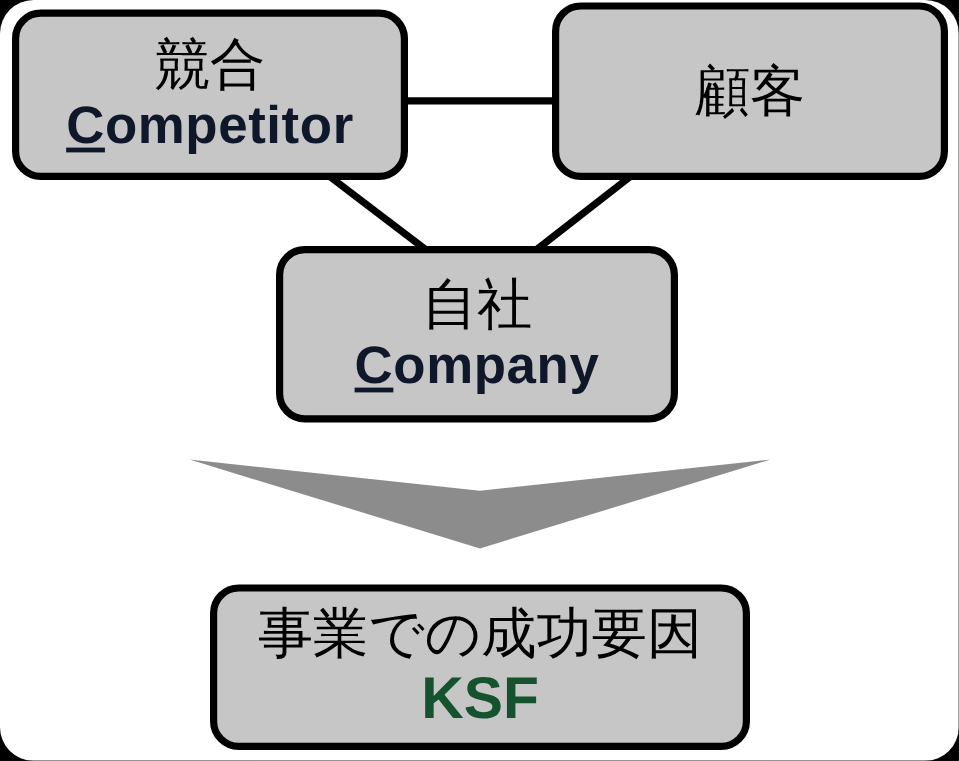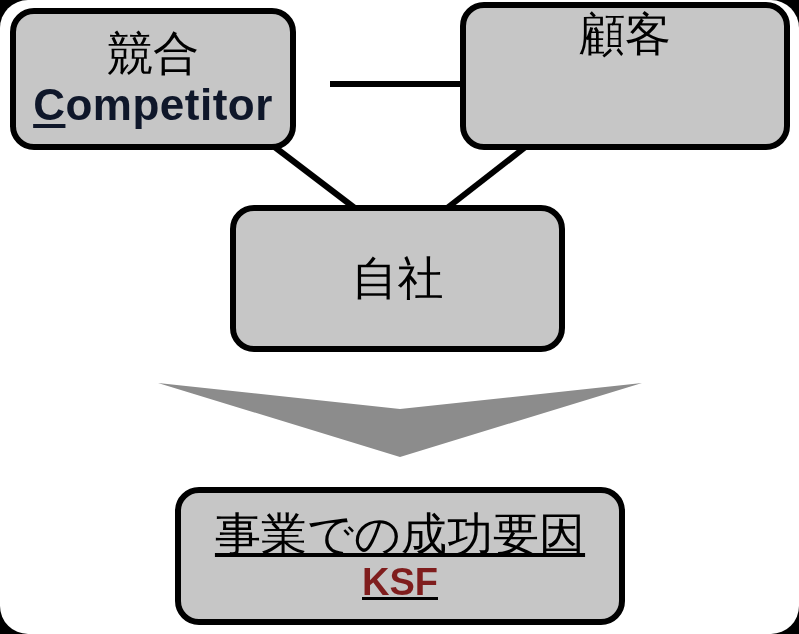--- a/index.html
+++ b/index.html
@@ -46,28 +46,28 @@
     color: #0f172a;
     white-space: nowrap;
     letter-spacing: 0.5px;
   }
   .en .first-letter {
     text-decoration: underline;
     text-decoration-thickness: 4px;
     text-underline-offset: 4px;
   }
   .ksf-en {
-    font-size: 38px;
+    font-size: 49px;
     font-weight: 700;
-    color: #7f1d1d;
+    color: #14532d;
   }
-  #box-competitor { left: 10px;  top: 8px;   width: 286px; height: 142px; }
-  #box-customer   { left: 460px; top: 2px;   width: 330px; height: 148px; justify-content: space-between; }
+  #box-competitor { left: 10px;  top: 8px;   width: 330px; height: 142px; }
+  #box-customer   { left: 460px; top: 2px;   width: 330px; height: 148px; }
   #box-company    { left: 230px; top: 205px; width: 335px; height: 147px; }
-  #box-ksf        { left: 175px; top: 487px; width: 450px; height: 138px; text-decoration: underline; }
+  #box-ksf        { left: 175px; top: 487px; width: 450px; height: 138px; }
 </style>
 </head>
 <body>
 
 <div class="canvas">
 
   <svg class="connectors" viewBox="0 0 799 634" xmlns="http://www.w3.org/2000/svg">
 
     <line x1="330" y1="84" x2="470" y2="84" stroke="#000000" stroke-width="6"></line>
 
@@ -84,20 +84,23 @@
       <span class="first-letter">C</span><span>ompetitor</span>
     </div>
   </div>
 
   <div class="box" id="box-customer">
     <div class="jp">顧客</div>
   </div>
 
   <div class="box" id="box-company">
     <div class="jp">自社</div>
+    <div class="en">
+      <span class="first-letter">C</span><span>ompany</span>
+    </div>
   </div>
 
   <div class="box" id="box-ksf">
     <div class="jp">事業での成功要因</div>
     <div class="ksf-en">KSF</div>
   </div>
 
 </div>
 
 </body></html>

